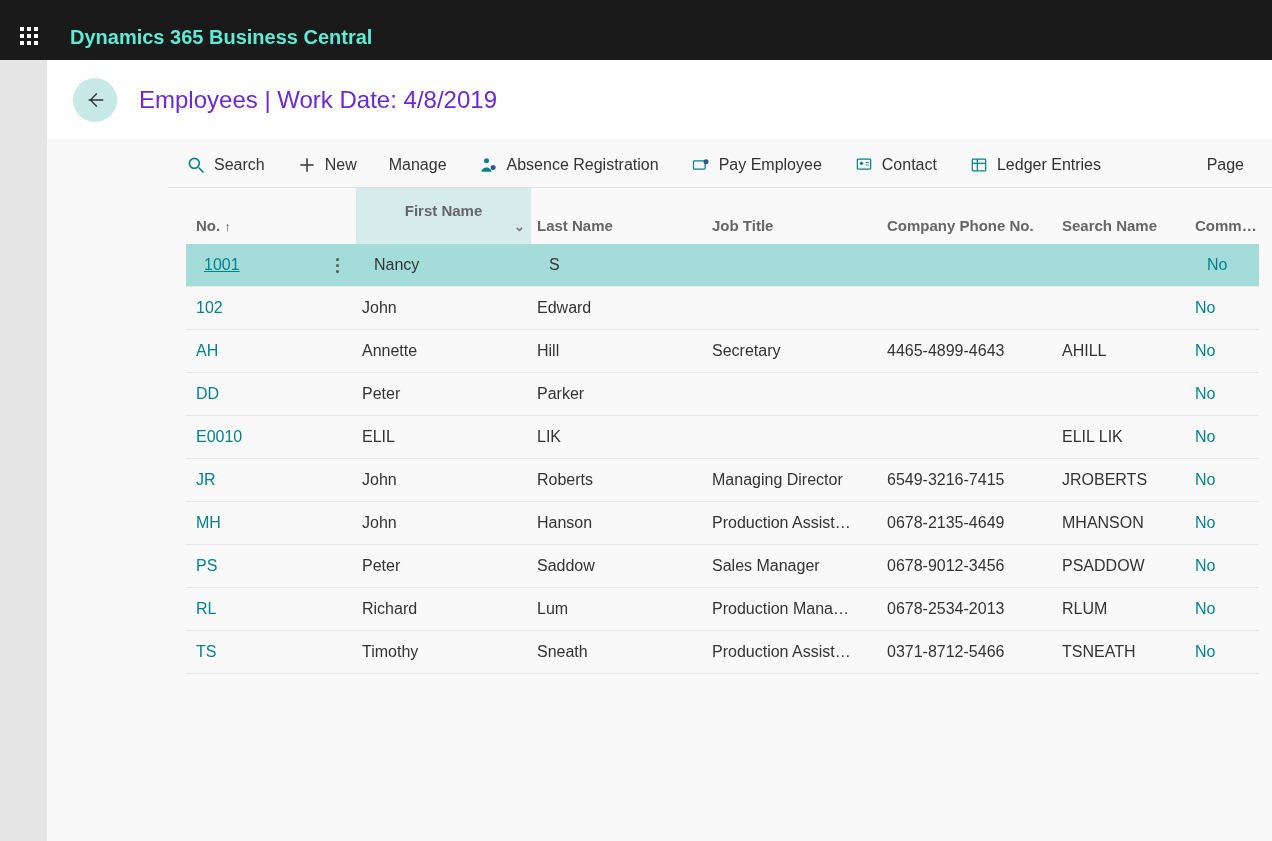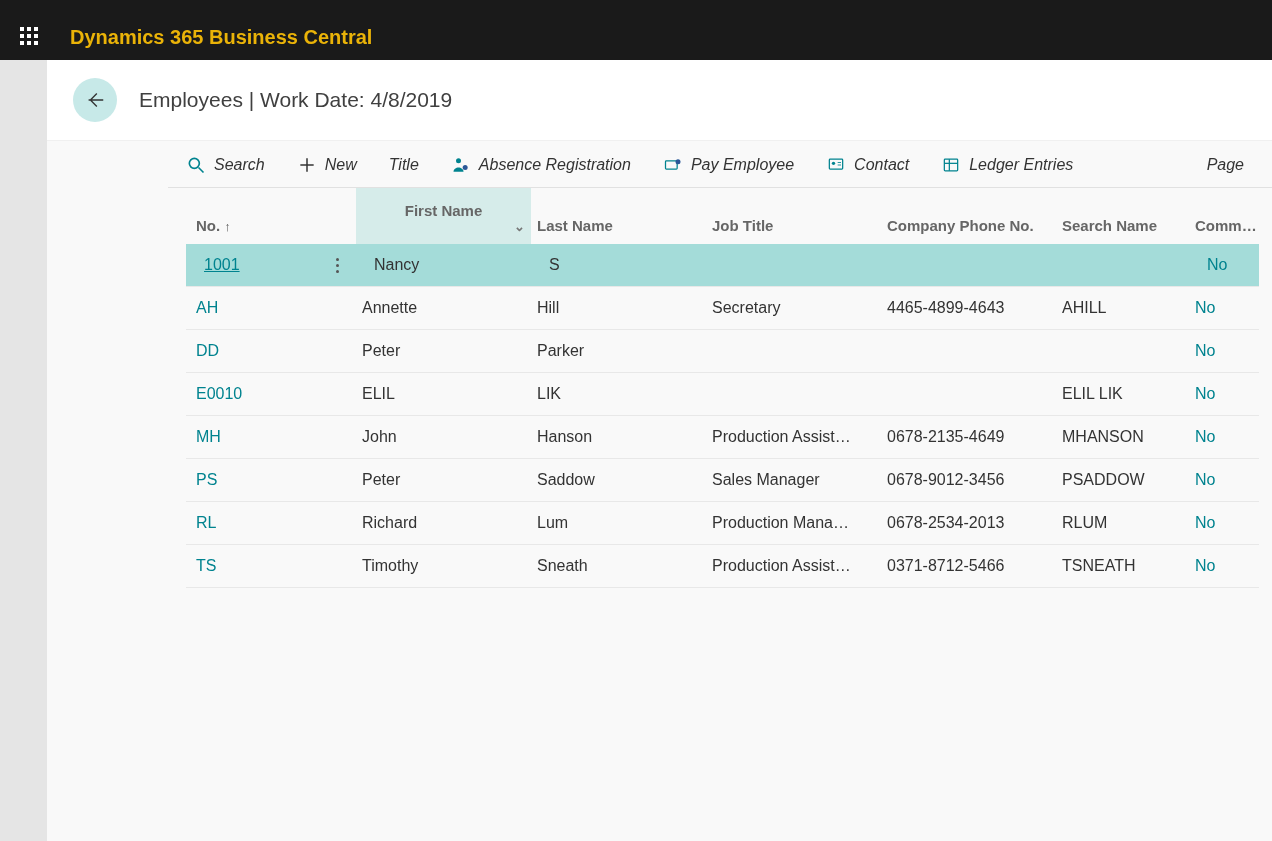--- a/index.html
+++ b/index.html
@@ -1,29 +1,29 @@
 <!DOCTYPE html>
 <html><head>
 <meta charset="utf-8">
 <style>
   * { box-sizing: border-box; margin: 0; padding: 0; }
   body { font-family: "Segoe UI", -apple-system, sans-serif; background: #fff; width: 1272px; height: 841px; overflow: hidden; }
-  .topbar { background: #1a1a1a; color: #eab308; height: 74px; display: flex; align-items: center; padding: 0 20px; }
+  .topbar { background: #1a1a1a; color: #5eead4; height: 74px; display: flex; align-items: center; padding: 0 20px; }
   .app-launcher { width: 20px; height: 20px; display: grid; grid-template-columns: repeat(3,4px); grid-template-rows: repeat(3,4px); gap: 3px; margin-right: 30px; cursor: pointer; }
   .app-launcher div { background: #fff; width: 4px; height: 4px; }
   .app-title { font-size: 20px; font-weight: 600; }
   .vstrip { position: absolute; top: 60px; left: 0; width: 47px; bottom: 0; background: #e5e5e5; }
   .page { position: absolute; left: 47px; top: 60px; right: 0; bottom: 0; background: #fff; }
   .page-header { display: flex; align-items: center; padding: 18px 28px 18px 26px; }
   .back-btn { width: 44px; height: 44px; border-radius: 50%; background: #c7e9e8; display: flex; align-items: center; justify-content: center; cursor: pointer; margin-right: 22px; }
   .back-btn svg { width: 22px; height: 22px; }
-  .page-title { font-size: 21px; color: #404040; font-weight: 400; }
+  .page-title { font-size: 24px; color: #6d28d9; font-weight: 400; }
   .content { background: #f9f9f9; padding-top: 6px; border-top: 1px solid #f0f0f0; min-height: calc(100% - 80px); }
   .toolbar { display: flex; align-items: center; padding: 8px 28px 12px 18px; border-bottom: 1px solid #e1e1e1; margin: 0 0 0 121px; }
-  .toolbar-item { display: flex; align-items: center; margin-right: 32px; color: #333; font-size: 16px; cursor: pointer; font-style: italic; }
+  .toolbar-item { display: flex; align-items: center; margin-right: 32px; color: #333; font-size: 16px; cursor: pointer; }
   .toolbar-item.last { margin-left: auto; margin-right: 0; }
   .ticon { width: 20px; height: 20px; margin-right: 8px; display: flex; align-items: center; justify-content: center; }
   .ticon svg { width: 20px; height: 20px; }
   .table-wrap { margin: 0 28px 0 139px; }
   table { width: 100%; border-collapse: collapse; font-size: 16px; color: #333; table-layout: fixed; }
   th { text-align: left; font-weight: 700; color: #666; font-size: 15px; padding: 14px 6px 10px 6px; vertical-align: bottom; white-space: normal; position: relative; }
   th .th-inner { display: flex; align-items: center; justify-content: space-between; flex-direction: column; }
   th.sorted { background: #d6ecea; }
   th.no-col { padding-left: 10px; }
   td { padding: 12px 6px; border-bottom: 1px solid #e8e8e8; white-space: nowrap; overflow: hidden; text-overflow: ellipsis; }
@@ -88,21 +88,21 @@
       <div class="toolbar-item">
         <span class="ticon">
             <svg viewBox="0 0 24 24" fill="none" stroke="#333" stroke-width="1.8">
               <line x1="12" y1="4" x2="12" y2="20"></line>
               <line x1="4" y1="12" x2="20" y2="12"></line>
             </svg>
           </span>
         <span>New</span>
       </div>
       <div class="toolbar-item">
-        <span>Title</span>
+        <span>Manage</span>
       </div>
       <div class="toolbar-item">
         <span class="ticon">
             <svg viewBox="0 0 24 24" fill="#00838f">
               <circle cx="9" cy="7" r="3"></circle>
               <path d="M3 20c0-3 3-5 6-5s6 2 6 5"></path>
               <circle cx="17" cy="15" r="3" fill="#2b5797"></circle>
             </svg>
           </span>
         <span>Absence Registration</span>
@@ -177,20 +177,29 @@
                   <span></span>
                 </div></td>
               <td>Nancy</td>
               <td>S</td>
               <td></td>
               <td></td>
               <td></td>
               <td class="comm-cell">No</td>
             </tr>
             <tr>
+              <td class="no-cell"><a>102</a></td>
+              <td>John</td>
+              <td>Edward</td>
+              <td></td>
+              <td></td>
+              <td></td>
+              <td class="comm-cell">No</td>
+            </tr>
+            <tr>
               <td class="no-cell"><a>AH</a></td>
               <td>Annette</td>
               <td>Hill</td>
               <td>Secretary</td>
               <td>4465-4899-4643</td>
               <td>AHILL</td>
               <td class="comm-cell">No</td>
             </tr>
             <tr>
               <td class="no-cell"><a>DD</a></td>
@@ -204,20 +213,29 @@
             <tr>
               <td class="no-cell"><a>E0010</a></td>
               <td>ELIL</td>
               <td>LIK</td>
               <td></td>
               <td></td>
               <td>ELIL LIK</td>
               <td class="comm-cell">No</td>
             </tr>
             <tr>
+              <td class="no-cell"><a>JR</a></td>
+              <td>John</td>
+              <td>Roberts</td>
+              <td>Managing Director</td>
+              <td>6549-3216-7415</td>
+              <td>JROBERTS</td>
+              <td class="comm-cell">No</td>
+            </tr>
+            <tr>
               <td class="no-cell"><a>MH</a></td>
               <td>John</td>
               <td>Hanson</td>
               <td>Production Assist…</td>
               <td>0678-2135-4649</td>
               <td>MHANSON</td>
               <td class="comm-cell">No</td>
             </tr>
             <tr>
               <td class="no-cell"><a>PS</a></td>

